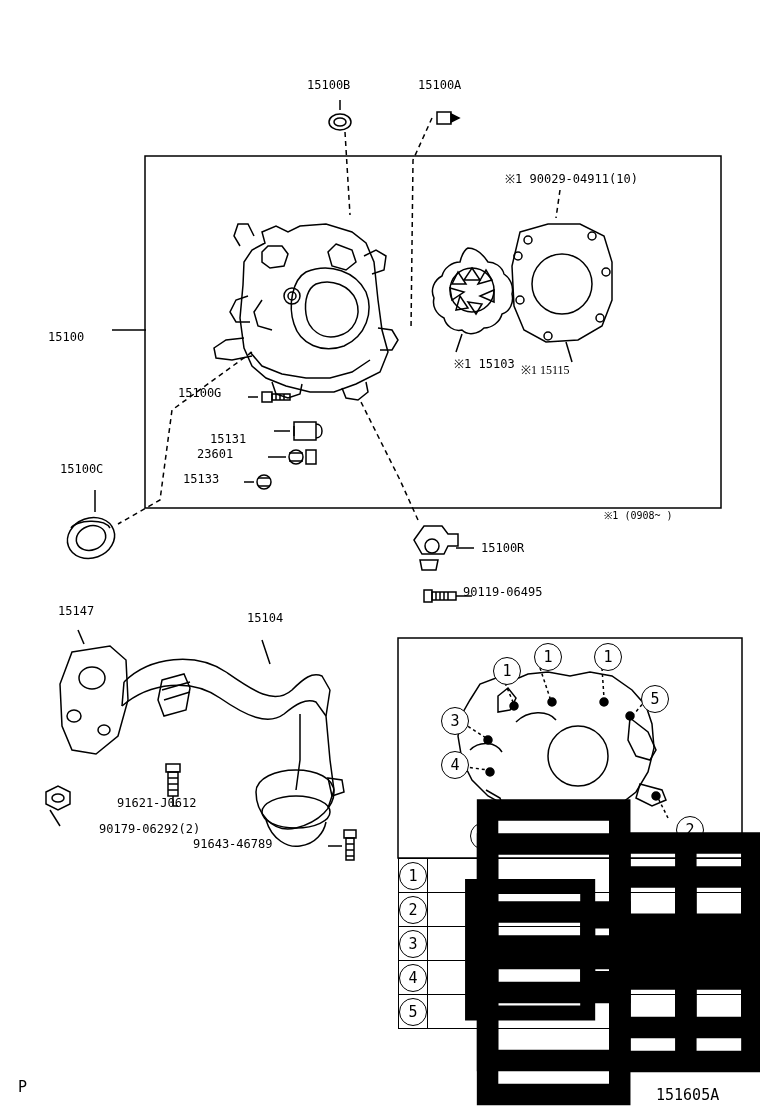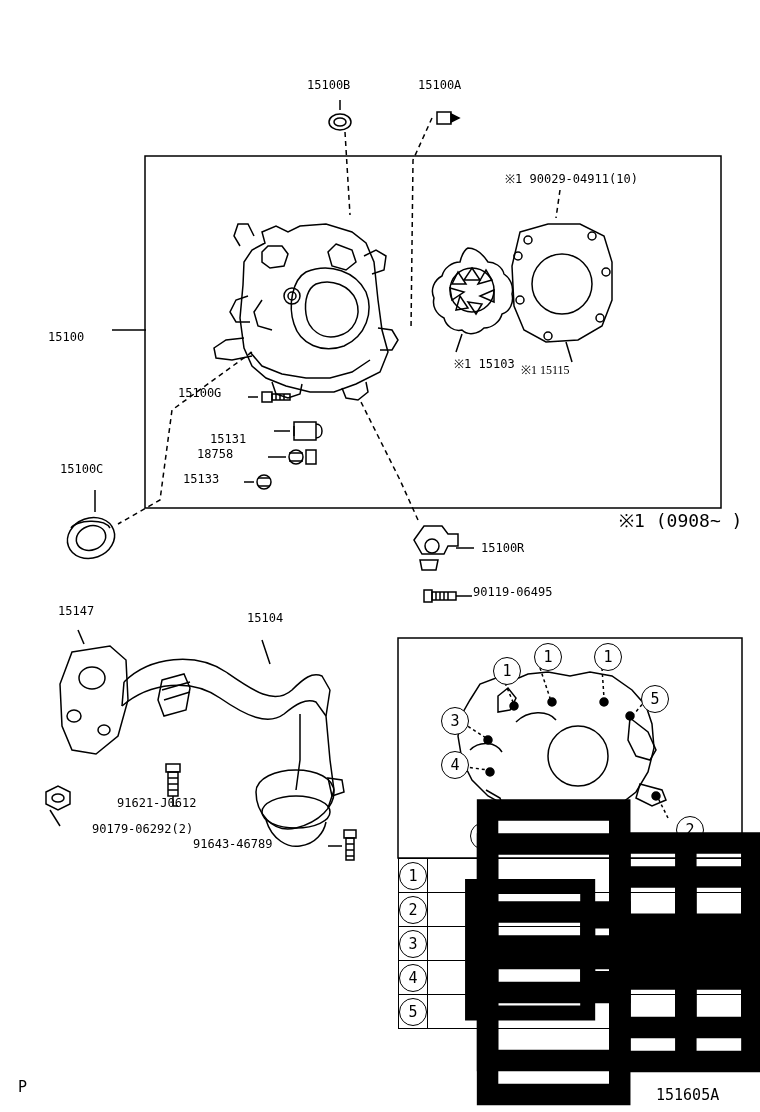--- a/index.html
+++ b/index.html
@@ -2,21 +2,21 @@
 <html><head>
 <meta charset="utf-8">
 <style>
   html,body{margin:0;padding:0;background:#ffffff;}
   body{
     width:760px;height:1112px;position:relative;overflow:hidden;
     font-family:"DejaVu Sans Mono","Liberation Mono",monospace;
     color:#000;
   }
   .lbl{position:absolute;white-space:nowrap;font-size:12px;letter-spacing:0px;}
-  .lbl.small{font-size:18px;margin-left:15px;}
+  .lbl.small{font-size:10px;}
   svg{position:absolute;left:0;top:0;width:760px;height:1112px;overflow:visible;}
   .cnum{
     position:absolute;width:26px;height:26px;border:1.5px solid #000;border-radius:50%;
     display:flex;align-items:center;justify-content:center;font-size:15px;background:#fff;
   }
   .tbl{position:absolute;left:398px;top:858px;width:344px;border:1.5px solid #000;border-top:none;box-sizing:border-box;}
   .trow{display:flex;align-items:center;height:34px;border-top:1.5px solid #000;box-sizing:border-box;}
   .tc-num{width:62px;height:100%;display:flex;align-items:center;justify-content:center;border-right:1.5px solid #000;box-sizing:border-box;}
   .tc-num .cnum{position:static;}
   .tc-body{flex:1;display:flex;align-items:center;padding-left:10px;position:relative;}
@@ -255,31 +255,31 @@
 <div class="cnum" style="left:676px;top:816px;">2</div>
 <div class="cnum" style="left:470px;top:822px;">1</div>
 
 <div class="lbl" style="left:307px;top:78px;">15100B</div>
 <div class="lbl" style="left:418px;top:78px;">15100A</div>
 
 <div class="lbl" style="left:48px;top:318px;margin-top:12px;">15100</div>
 <div class="lbl" style="left:60px;top:462px;">15100C</div>
 <div class="lbl" style="left:178px;top:386px;">15100G</div>
 <div class="lbl" style="left:210px;top:432px;">15131</div>
-<div class="lbl" style="left:197px;top:447px;">18758</div>
+<div class="lbl" style="left:197px;top:447px;">23601</div>
 <div class="lbl" style="left:183px;top:472px;">15133</div>
 <div class="lbl" style="left:425px;top:355px;margin-left:29px;">※1 15103</div>
 <div class="lbl" style="left:521px;top:361px;font-family:Liberation Serif, serif;">※1 15115</div>
 <div class="lbl" style="left:505px;top:170px;">※1 90029-04911(10)</div>
 <div class="lbl" style="left:481px;top:541px;">15100R</div>
-<div class="lbl" style="left:473px;top:585px;">90119-06495</div>
+<div class="lbl" style="left:463px;top:585px;">90119-06495</div>
 <div class="lbl" style="left:58px;top:604px;">15147</div>
 <div class="lbl" style="left:247px;top:611px;">15104</div>
 <div class="lbl" style="left:117px;top:796px;">91621-J0612</div>
-<div class="lbl" style="left:92px;top:822px;text-align:center;">90179-06292(2)</div>
+<div class="lbl" style="left:99px;top:822px;text-align:center;">90179-06292(2)</div>
 <div class="lbl" style="left:193px;top:837px;">91643-46789</div>
 
 <div class="lbl small" style="left:604px;top:508px;">※1 (0908~    )</div>
 
 <div class="tbl">
 
   <div class="trow">
     <div class="tc-num">
       <div class="cnum">1</div>
     </div>

